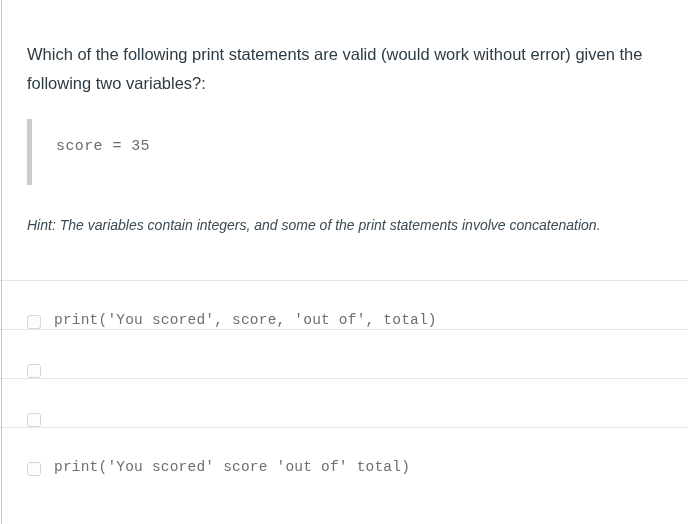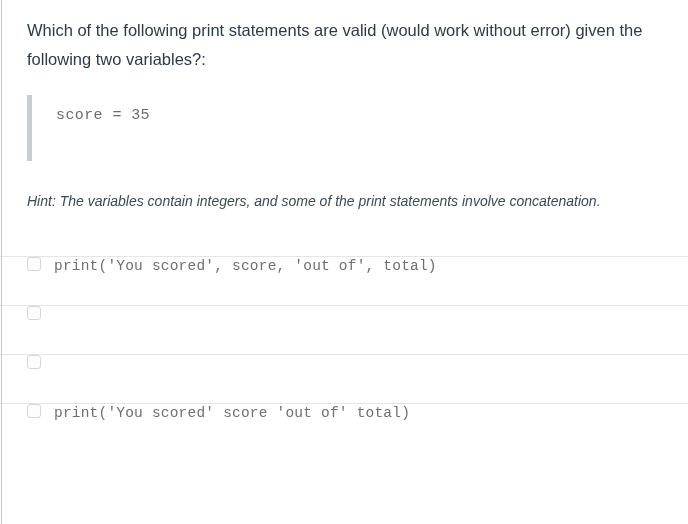--- a/index.html
+++ b/index.html
@@ -29,57 +29,58 @@
 
   .question-wrap {
     padding: 0 0 0 27px;
   }
 
   .question-text {
     font-size: 16.5px;
     line-height: 29px;
     color: #2d3b45;
     margin: 0;
-    padding-top: 16px;
+    padding-top: 40px;
     max-width: 645px;
     font-weight: 400;
   }
 
   
   .code-block {
     margin: 21px 0 0 0;
     border-left: 5px solid #c7cdd1;
     padding: 4px 0 4px 24px;
     height: 66px;
   }
   .code-line {
     font-family: "Liberation Mono", "DejaVu Sans Mono", monospace;
     font-size: 15px;
     line-height: 33px;
     color: #6b6b6b;
     white-space: pre;
     letter-spacing: 0.4px;
+    margin-top: 7px;
   }
 
   .hint-text {
     font-size: 14px;
     line-height: 28px;
     font-style: italic;
     color: #3b4a54;
     margin: 26px 0 0 0;
     max-width: 650px;
   }
 
   
   .answers {
     margin-top: 41px;
   }
   .answer-row {
     display: flex;
-    align-items: flex-start;
+    align-items: flex-end;
     height: 49px;
     border-top: 1px solid #e3e5e7;
     padding-left: 27px;
   }
   .answer-checkbox {
     width: 14px;
     height: 14px;
     min-width: 14px;
     border: 1px solid #d4d6d8;
     border-radius: 3px;

